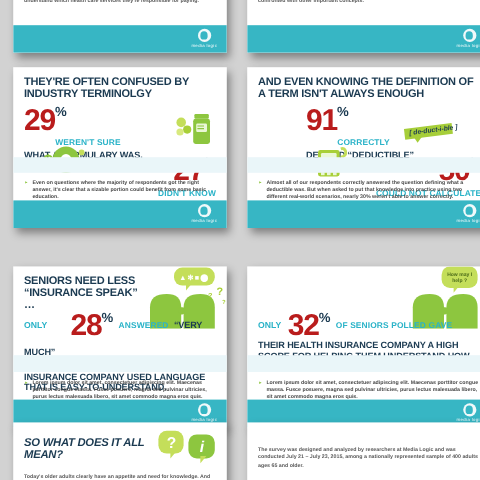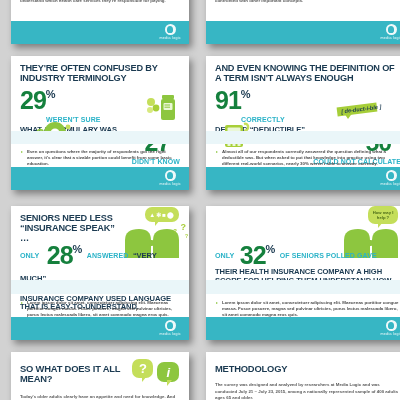--- a/index.html
+++ b/index.html
@@ -19,21 +19,21 @@
     background:#ffffff;
     box-shadow:3px 4px 7px rgba(0,0,0,0.40);
     overflow:hidden;
     box-sizing:border-box;
   }
   
   .col-l{left:11px;width:178px;}
   .col-r{left:206px;width:204px;}
   .row-0{top:-46px;height:90px;}
   .row-1{top:56px;height:134px;}
-  .row-2{top:206px;height:134px;}
+  .row-2{top:222px;height:134px;}
   .row-3{top:352px;height:90px;}
 
   
   .body{
     position:relative;
     padding:7px 9px 2px 9px;
     box-sizing:border-box;
   }
   h2.title{
     margin:0 0 4px 0;
@@ -42,21 +42,21 @@
     letter-spacing:-0.2px;
     color:#1b3a51;
     font-weight:bold;
     font-stretch:condensed;
     text-transform:uppercase;
     font-family:"Liberation Sans Narrow","Liberation Sans",sans-serif;
   }
 
   .stat-wrap{position:relative;min-height:52px;}
   .bignum{
-    font-size:25px;line-height:23px;font-weight:bold;color:#15803d;
+    font-size:25px;line-height:23px;font-weight:bold;color:#b91c1c;
     font-family:"Liberation Sans Narrow","Liberation Sans",sans-serif;
     letter-spacing:-1px;display:inline-block;vertical-align:top;
   }
   .pct{
     font-size:11px;font-weight:bold;color:#1b3a51;
     display:inline-block;vertical-align:top;margin-top:-1px;
   }
   .kicker{
     font-size:7px;font-weight:bold;color:#2bb3c8;text-transform:uppercase;
     letter-spacing:0.1px;
@@ -217,21 +217,21 @@
         <div class="mark"></div>
         <div class="txt">media logic</div>
       </div>
     </div>
   </div>
 
   <div class="slide col-r row-1">
     <div class="body">
       <h2 class="title">AND EVEN KNOWING THE DEFINITION OF A TERM ISN'T ALWAYS ENOUGH</h2>
 
-      <div class="stat-wrap" style="height:62px;">
+      <div class="stat-wrap" style="height:62px;margin-left:40px;">
         <div class="statA">
           <span class="bignum">91</span><span class="pct">%</span>
           <div style="margin:-4px 0 0 26px;">
             <span class="kicker">CORRECTLY</span>
           </div>
           <div class="sub">DEFINED “DEDUCTIBLE”</div>
         </div>
 
         <span class="ill" style="left:8px;top:34px;">
           <svg width="30" height="28" viewBox="0 0 30 28">
@@ -299,21 +299,21 @@
       <span class="bubble" style="right:10px;top:1px;width:34px;height:15px;font-size:6px;letter-spacing:1px;">
         <span>▲✻■⬤</span>
       </span>
       <span class="qmark" style="right:3px;top:16px;font-size:9px;">?</span>
       <span class="qmark" style="right:12px;top:22px;font-size:6px;">?</span>
       <span class="qmark" style="right:1px;top:27px;font-size:5px;">?</span>
 
       <div style="position:absolute;left:9px;top:38px;right:9px;">
         <div>
           <span class="only">ONLY</span>
-          <span class="bignum" style="margin-left:3px;">28</span><span class="pct">%</span>
+          <span class="bignum" style="margin-left:15px;">28</span><span class="pct">%</span>
           <span class="kicker">ANSWERED</span>
           <span class="sub">“VERY MUCH”</span>
           <div class="sub" style="margin-top:1px;">WHEN ASKED IF THEIR HEALTH INSURANCE COMPANY USED LANGUAGE THAT IS EASY-TO-UNDERSTAND.</div>
         </div>
       </div>
     </div>
 
     <div class="tintbar" style="top:74px;height:14px;"></div>
 
     <div style="position:absolute;left:9px;right:9px;top:94px;">
@@ -361,32 +361,31 @@
     <div class="footer">
       <div class="logo">
         <div class="mark"></div>
         <div class="txt">media logic</div>
       </div>
     </div>
   </div>
 
   <div class="slide col-l row-3">
     <div class="body" style="padding-top:12px;">
-      <h2 class="title" style="font-size:9.4px;width:110px;">SO WHAT DOES IT ALL MEAN?</h2>
+      <h2 class="title" style="font-size:9.4px;width:110px;font-style:italic;">SO WHAT DOES IT ALL MEAN?</h2>
 
       <span class="bubble" style="right:36px;top:7px;width:21px;height:19px;font-size:12px;background:#c4de5a;color:#ffffff;"></span>
       <span style="position:absolute;right:42px;top:9px;font-size:13px;font-weight:bold;color:#fff;">?</span>
 
       <span class="bubble" style="right:10px;top:10px;width:22px;height:20px;background:#8dc63f;"></span>
       <span style="position:absolute;right:19px;top:13px;font-size:13px;font-weight:bold;color:#fff;font-style:italic;">i</span>
 
       <div class="para" style="margin-top:10px;">Today's older adults clearly have an appetite and need for knowledge. And they've demonstrated that when communicated well, differences in</div>
     </div>
   </div>
 
   <div class="slide col-r row-3">
     <div class="body" style="padding-top:12px;">
-      <h2 class="title" style="font-size:9.4px;">METHODOLOGY</h2>
       <div class="para" style="margin-top:8px;">The survey was designed and analyzed by researchers at Media Logic and was conducted July 21 – July 23, 2015, among a nationally represented sample of 400 adults ages 65 and older.</div>
     </div>
   </div>
 
 </div>
 
 </body></html>

